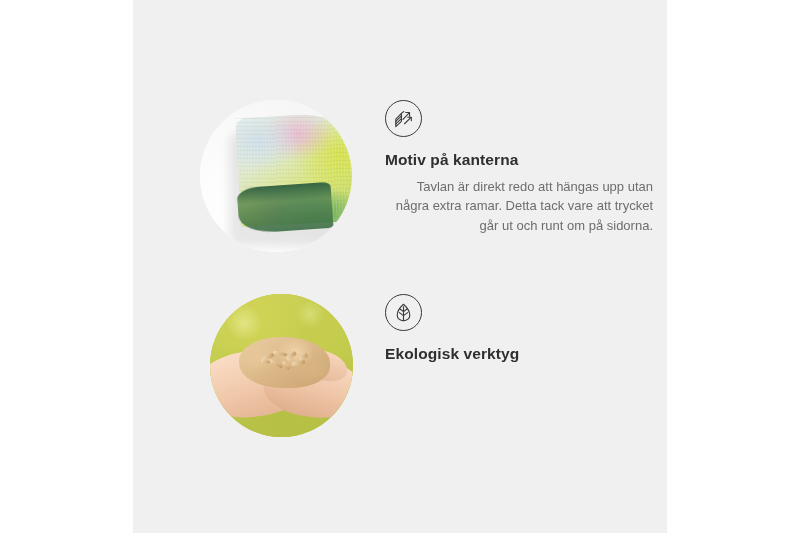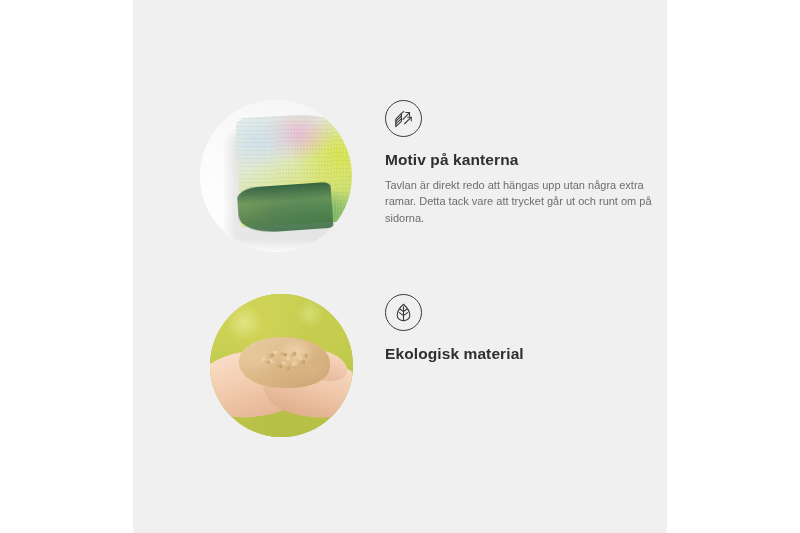--- a/index.html
+++ b/index.html
@@ -226,25 +226,26 @@
   .feature-title {
     font-size: 15.5px;
     font-weight: 600;
     color: #2f2f2f;
     letter-spacing: .1px;
     margin: 0 0 7px 0;
     line-height: 1.2;
   }
 
   .feature-body {
-    font-size: 11px;
+    font-size: 13px;
     color: #6d6d6d;
     line-height: 1.52;
     margin: 0;
     max-width: 268px;
+    text-align: right;
   }
 </style>
 </head>
 <body>
 
 <div class="page">
 
   <div class="panel"></div>
 
   <div class="features">
@@ -315,19 +316,19 @@
 
             <path d="M12 5.4 L12 21.4"></path>
 
             <path d="M12 11.0 L8.0 8.0"></path>
             <path d="M12 11.0 L16.0 8.0"></path>
             <path d="M12 15.6 L7.2 12.2"></path>
             <path d="M12 15.6 L16.8 12.2"></path>
           </svg>
         </div>
 
-        <h3 class="feature-title">Ekologisk material</h3>
+        <h3 class="feature-title">Ekologisk verktyg</h3>
 
       </div>
     </div>
 
   </div>
 </div>
 
 </body></html>

